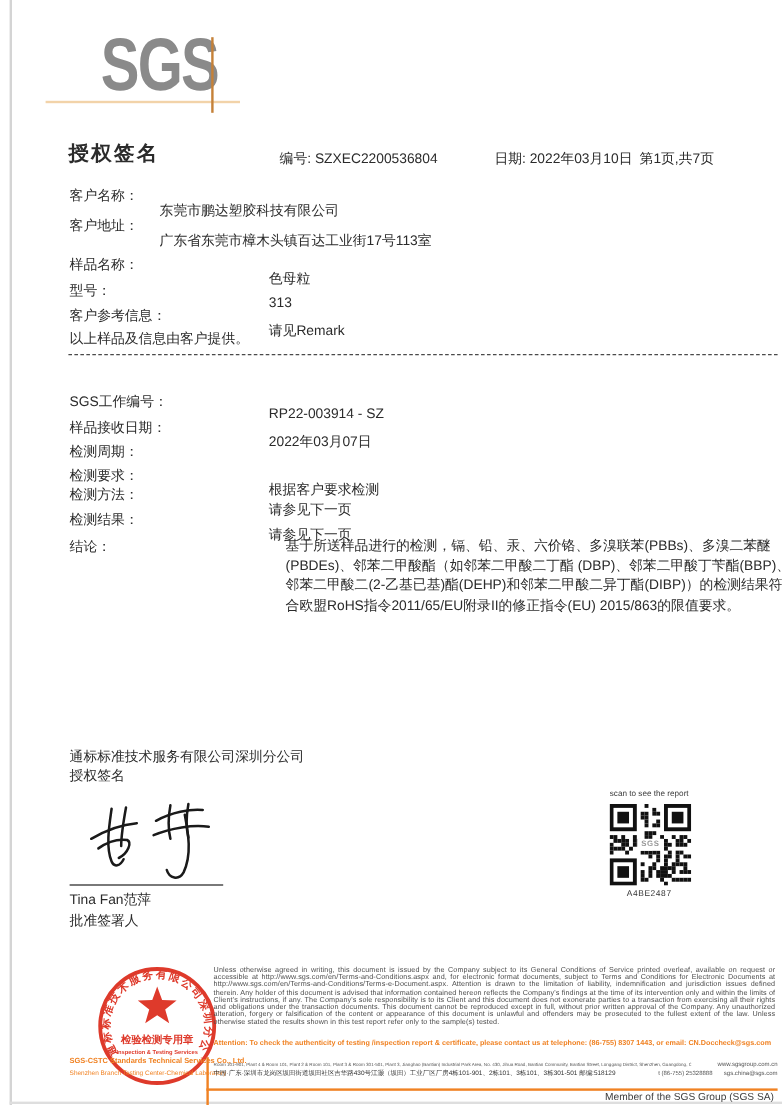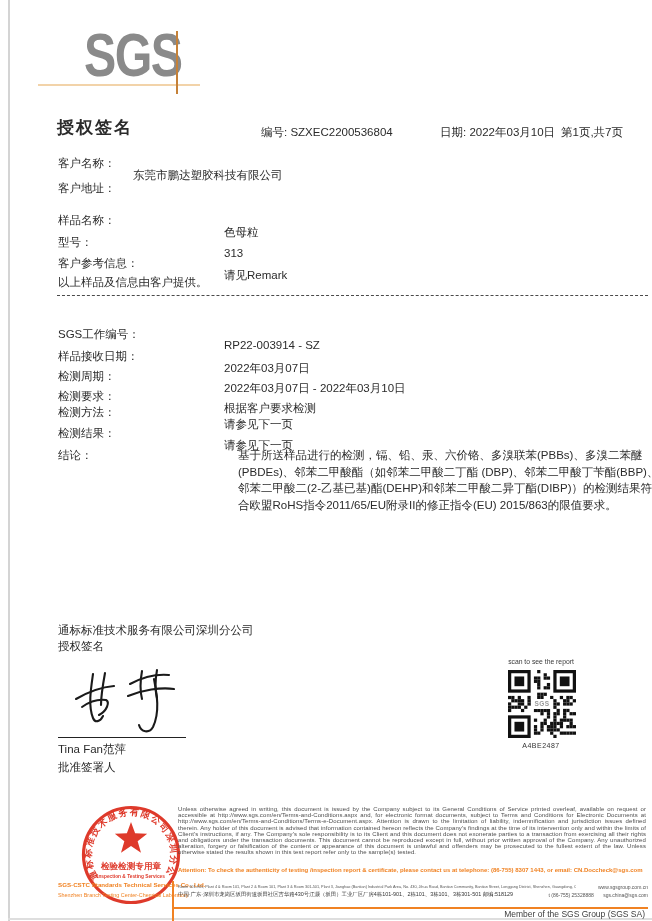--- a/index.html
+++ b/index.html
@@ -13,21 +13,21 @@
 
   
   .logo-text{position:absolute;left:84px;top:24px;font-size:62px;font-weight:bold;
     color:var(--logo-gray,#8a8a8a);letter-spacing:-2px;line-height:1;
     transform:scaleX(0.78);transform-origin:left top;}
   .logo-hline{position:absolute;left:38px;top:84px;width:162px;height:2px;background:#f2d3a9;}
   .logo-vline{position:absolute;left:176px;top:31px;width:2px;height:63px;background:#c58138;}
 
   
   .doc-title{position:absolute;left:57px;top:116px;font-size:17px;font-weight:bold;letter-spacing:2px;}
-  .head-item{position:absolute;top:125px;font-size:11.5px;white-space:nowrap;margin-left:28px;}
+  .head-item{position:absolute;top:125px;font-size:11.5px;white-space:nowrap;}
 
   .lbl{position:absolute;left:58px;font-size:11.5px;white-space:nowrap;}
   .val{position:absolute;font-size:11.5px;white-space:nowrap;margin-top:12px;}
   .val-client{left:133px;}
   .val-wide{left:224px;}
 
   .divider{position:absolute;left:57px;top:295px;width:591px;border-top:1px dashed #4a4a4a;height:0;}
 
   .conclusion{position:absolute;left:238px;top:447px;width:424px;font-size:11.5px;line-height:16.5px;}
 
@@ -78,37 +78,37 @@
   </div>
   <div class="head-item" style="left:412px;">
     <span>日期:</span>
     <span>2022年03月10日</span>
   </div>
   <div class="head-item" style="left:533px;">第1页,共7页</div>
 
   <div class="lbl" style="top:156px;">客户名称：</div>
   <div class="val val-client" style="top:156px;">东莞市鹏达塑胶科技有限公司</div>
   <div class="lbl" style="top:181px;">客户地址：</div>
+  <div class="val val-client" style="top:181px;">广东省东莞市樟木头镇百达工业街17号113室</div>
 
   <div class="lbl" style="top:213px;">样品名称：</div>
   <div class="val val-wide" style="top:213px;">色母粒</div>
   <div class="lbl" style="top:235px;">型号：</div>
   <div class="val val-wide" style="top:235px;">313</div>
   <div class="lbl" style="top:256px;">客户参考信息：</div>
   <div class="val val-wide" style="top:256px;">请见Remark</div>
   <div class="lbl" style="top:275px;text-align:center;">以上样品及信息由客户提供。</div>
 
   <div class="divider"></div>
 
   <div class="lbl" style="top:327px;">SGS工作编号：</div>
   <div class="val val-wide" style="top:327px;text-align:right;">RP22-003914 - SZ</div>
   <div class="lbl" style="top:349px;">样品接收日期：</div>
   <div class="val val-wide" style="top:349px;">2022年03月07日</div>
   <div class="lbl" style="top:369px;">检测周期：</div>
-  <div class="val val-wide" style="top:369px;">2022年03月07日 - 2022年03月10日</div>
   <div class="lbl" style="top:389px;">检测要求：</div>
   <div class="val val-wide" style="top:389px;">根据客户要求检测</div>
   <div class="lbl" style="top:405px;">检测方法：</div>
   <div class="val val-wide" style="top:405px;">请参见下一页</div>
   <div class="lbl" style="top:426px;">检测结果：</div>
   <div class="val val-wide" style="top:426px;">请参见下一页</div>
 
   <div class="lbl" style="top:448px;">结论：</div>
   <div class="conclusion">基于所送样品进行的检测，镉、铅、汞、六价铬、多溴联苯(PBBs)、多溴二苯醚(PBDEs)、邻苯二甲酸酯（如邻苯二甲酸二丁酯 (DBP)、邻苯二甲酸丁苄酯(BBP)、邻苯二甲酸二(2-乙基已基)酯(DEHP)和邻苯二甲酸二异丁酯(DIBP)）的检测结果符合欧盟RoHS指令2011/65/EU附录II的修正指令(EU) 2015/863的限值要求。</div>
 

